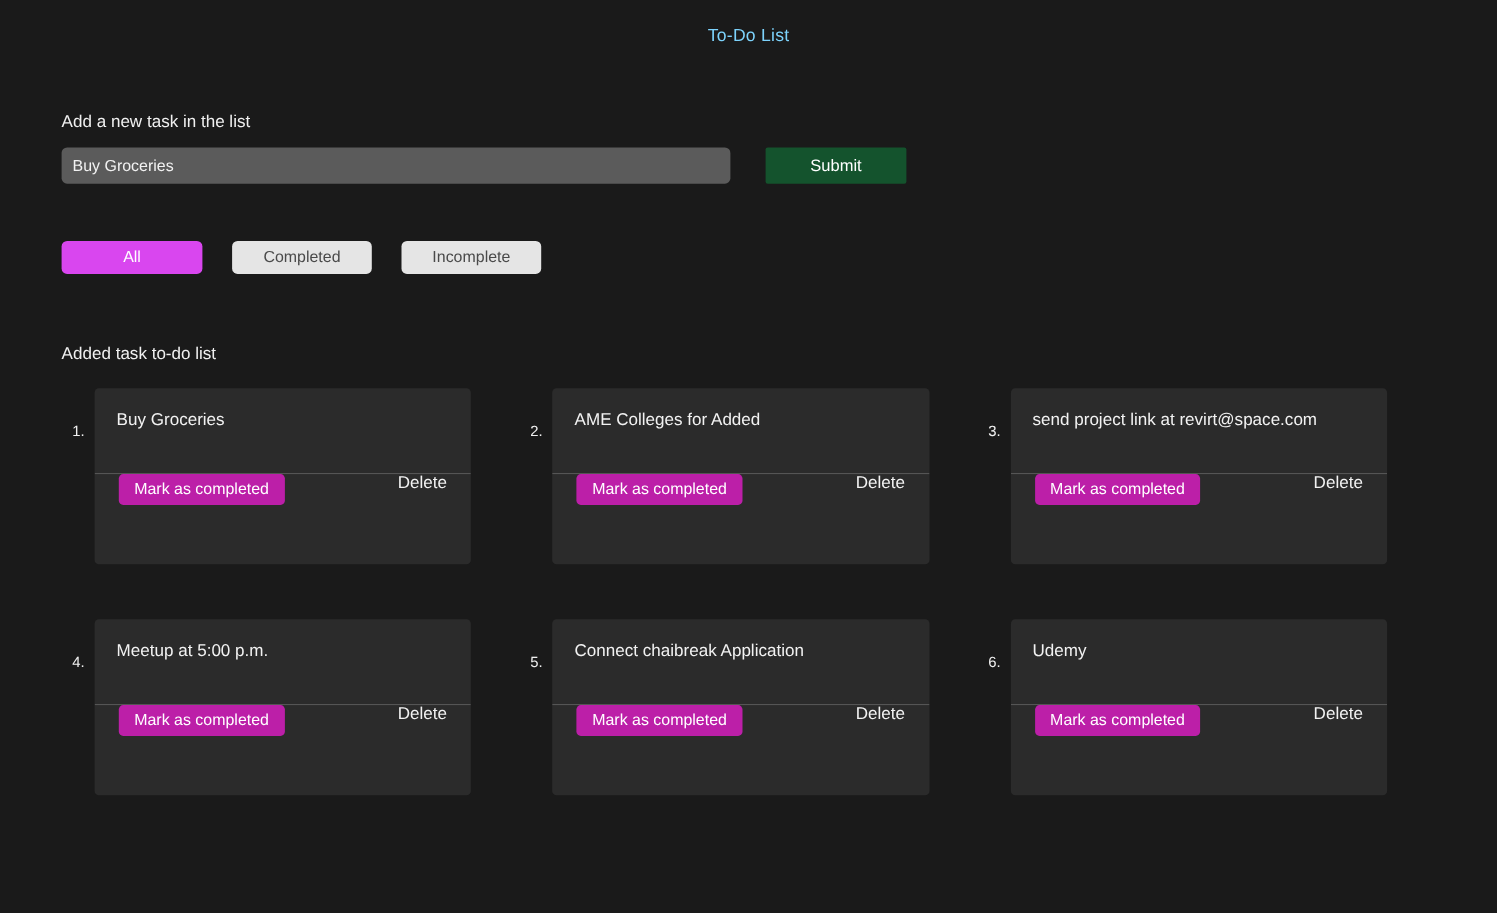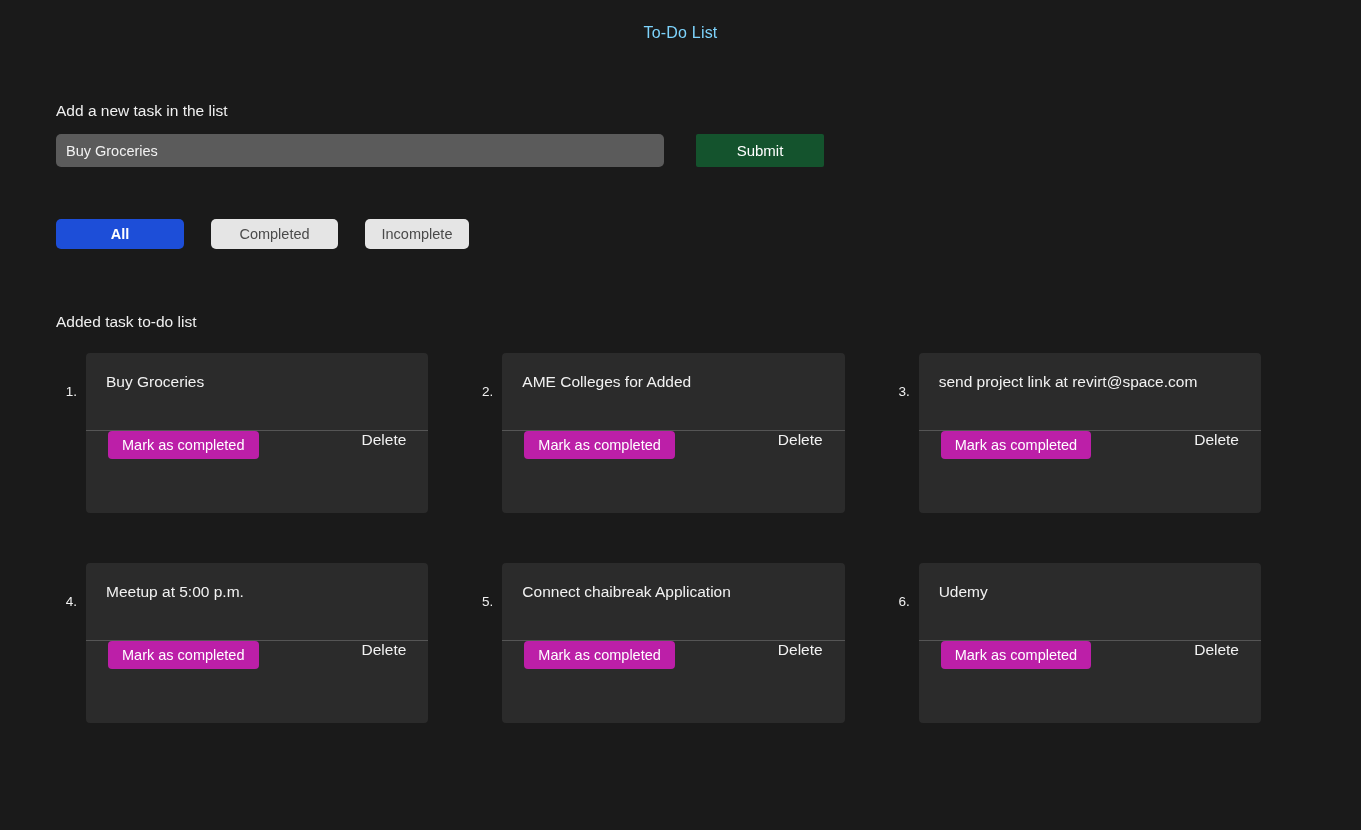--- a/index.html
+++ b/index.html
@@ -93,27 +93,26 @@
     border: none;
     border-radius: 5px;
     font-size: 14.5px;
     font-family: "Liberation Sans", sans-serif;
     background: #e5e5e5;
     color: #4a4a4a;
     cursor: pointer;
     padding: 0 14px;
   }
   .filter-btn.active {
-    background: #1d4ed8;
+    background: #d946ef;
     color: #ffffff;
-    font-weight: bold;
   }
   .filter-btn.f-all { width: 128px; margin-right: 27px; }
   .filter-btn.f-completed { width: 127px; margin-right: 27px; }
-  .filter-btn.f-incomplete { width: 104px; }
+  .filter-btn.f-incomplete { width: 127px; }
 
   
   .list-section {
     margin-top: 64px;
   }
   .list-heading {
     font-size: 15.5px;
     color: #f0f0f0;
     margin: 0 0 22px 0;
     font-weight: normal;

